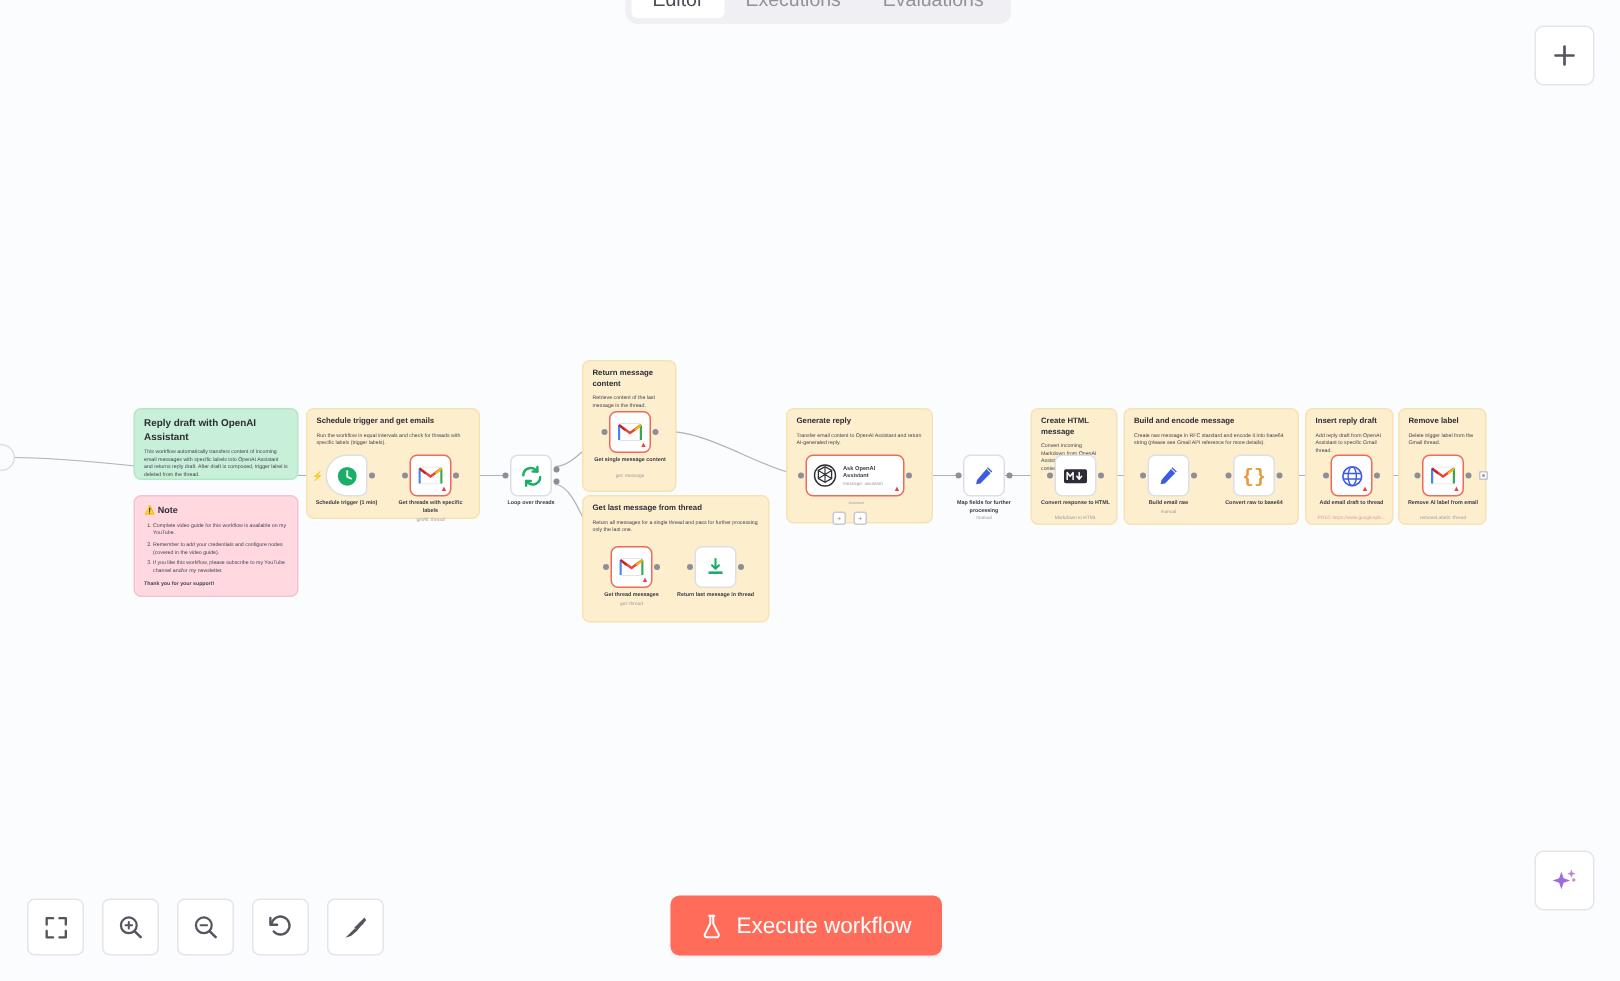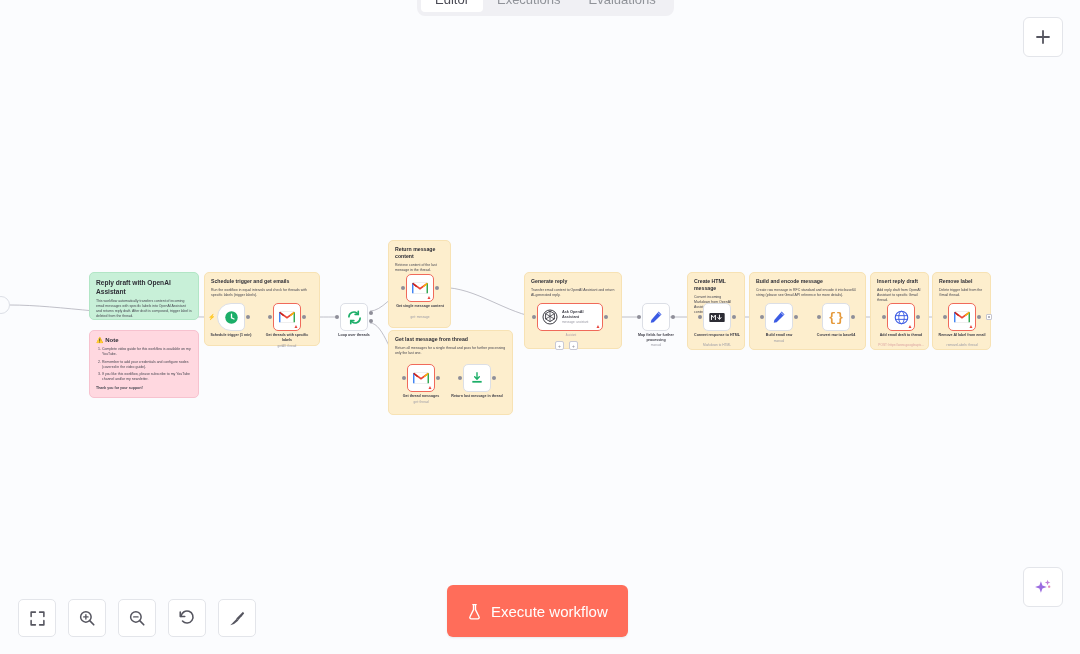--- a/index.html
+++ b/index.html
@@ -122,21 +122,21 @@
   .tool-btn {
     width: 38px; height: 38px; background: #ffffff;
     border: 1px solid #e3e5ea; border-radius: 5px;
     display: flex; align-items: center; justify-content: center;
     cursor: pointer;
   }
 
   
   .execute-btn {
     position: absolute; left: 447px; bottom: 17px;
-    height: 52px; padding: 0 20px;
+    height: 40px; padding: 0 20px;
     background: #ff6d5a; color: #fff; border: none; border-radius: 6px;
     font-size: 15px; display: flex; align-items: center; gap: 9px;
     cursor: pointer; font-family: "Liberation Sans", sans-serif;
     box-shadow: 0 1px 2px rgba(0,0,0,.08);
   }
 
   
   .corner-btn {
     position: absolute; width: 40px; height: 40px;
     background: #fff; border: 1px solid #e3e5ea; border-radius: 6px;

